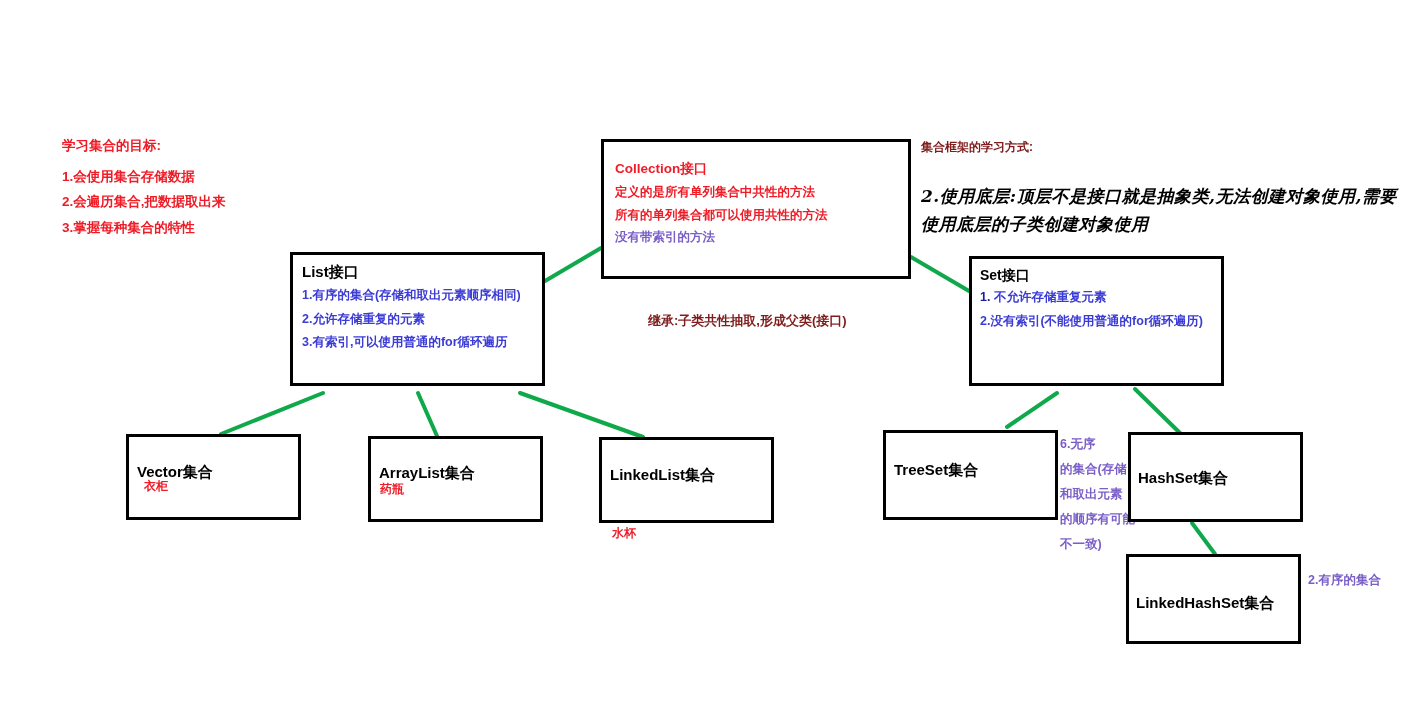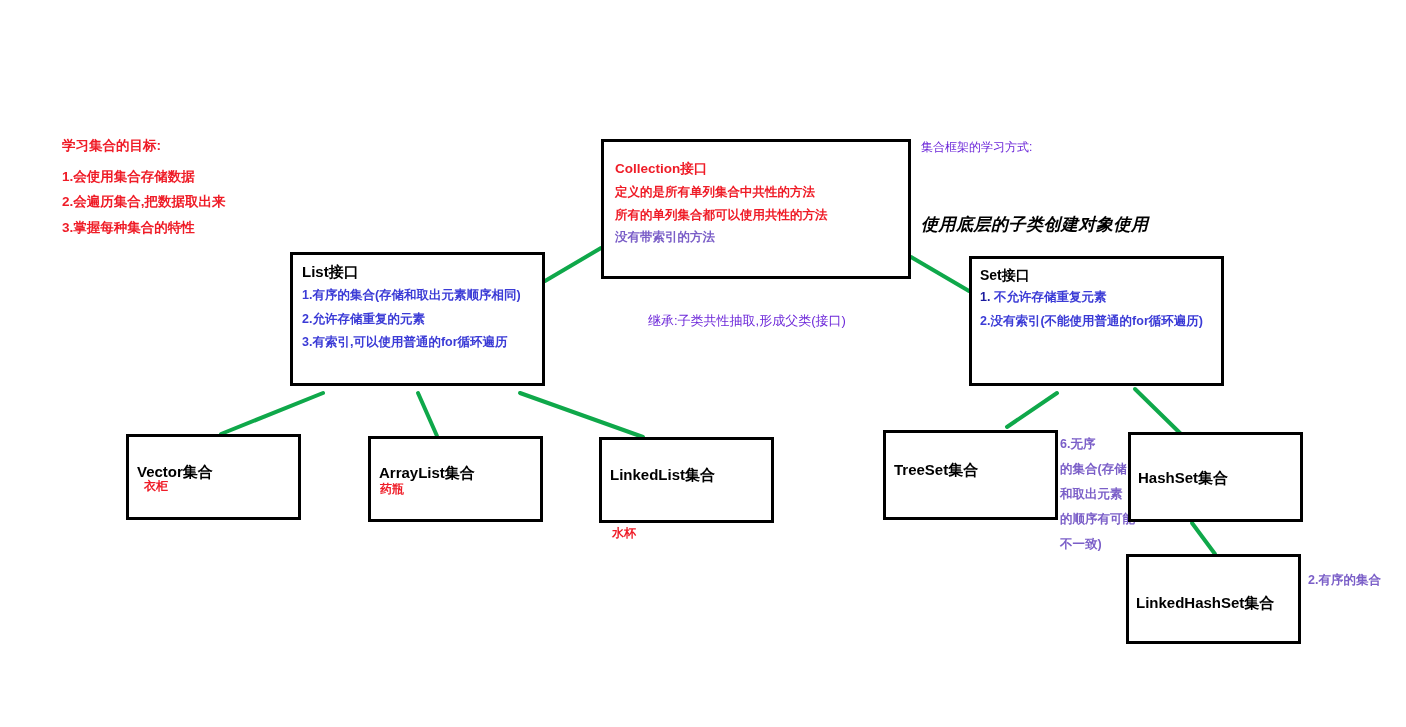--- a/index.html
+++ b/index.html
@@ -11,21 +11,21 @@
   .edges{position:absolute;left:0;top:0;width:1406px;height:727px;pointer-events:none;z-index:1;}
   .box{
     position:absolute;box-sizing:border-box;background:#ffffff;
     border:3px solid #000000;z-index:3;
   }
   .txt{position:absolute;z-index:4;white-space:pre;line-height:1.0;}
   .blk{font-weight:bold;color:#000000;}
   .red{color:#ef1c27;font-weight:bold;}
   .blue{color:#3b3bd6;font-weight:bold;}
   .navy{color:#1b1b9e;font-weight:bold;}
-  .grn{color:#6d28d9;font-weight:normal;}
+  .grn{color:#7f1d1d;font-weight:bold;}
   .pur{color:#7b5fc8;font-weight:bold;}
   .brush{font-family:"DejaVu Serif","Liberation Serif",serif;font-weight:bold;font-style:italic;color:#000000;}
   .node-label{position:absolute;z-index:4;font-weight:bold;color:#000000;white-space:nowrap;margin-top:16px;}
 </style>
 </head>
 <body>
 
 <div id="canvas">
 
   <svg class="edges" viewBox="0 0 1406 727">
@@ -40,20 +40,21 @@
       <line x1="1192" y1="523" x2="1215" y2="554"></line>
     </g>
   </svg>
 
   <div class="txt red" style="left:62px;top:139px;font-size:13.5px;">学习集合的目标:</div>
   <div class="txt red" style="left:62px;top:170px;font-size:13.5px;">1.会使用集合存储数据</div>
   <div class="txt red" style="left:62px;top:195px;font-size:13.5px;">2.会遍历集合,把数据取出来</div>
   <div class="txt red" style="left:62px;top:221px;font-size:13.5px;">3.掌握每种集合的特性</div>
 
   <div class="txt grn" style="left:921px;top:141px;font-size:12px;">集合框架的学习方式:</div>
+  <div class="txt brush" style="left:921px;top:188px;font-size:17px;letter-spacing:0.5px;">2.使用底层:顶层不是接口就是抽象类,无法创建对象使用,需要</div>
   <div class="txt brush" style="left:921px;top:216px;font-size:17px;letter-spacing:0.5px;">使用底层的子类创建对象使用</div>
 
   <div class="box" style="left:601px;top:139px;width:310px;height:140px;"></div>
   <div class="txt red" style="left:615px;top:162px;font-size:13.5px;">Collection接口</div>
   <div class="txt red" style="left:615px;top:186px;font-size:12.5px;">定义的是所有单列集合中共性的方法</div>
   <div class="txt red" style="left:615px;top:209px;font-size:12.5px;">所有的单列集合都可以使用共性的方法</div>
   <div class="txt pur" style="left:615px;top:231px;font-size:12.5px;">没有带索引的方法</div>
 
   <div class="box" style="left:290px;top:252px;width:255px;height:134px;"></div>
   <div class="txt blk" style="left:302px;top:264px;font-size:15px;">List接口</div>

